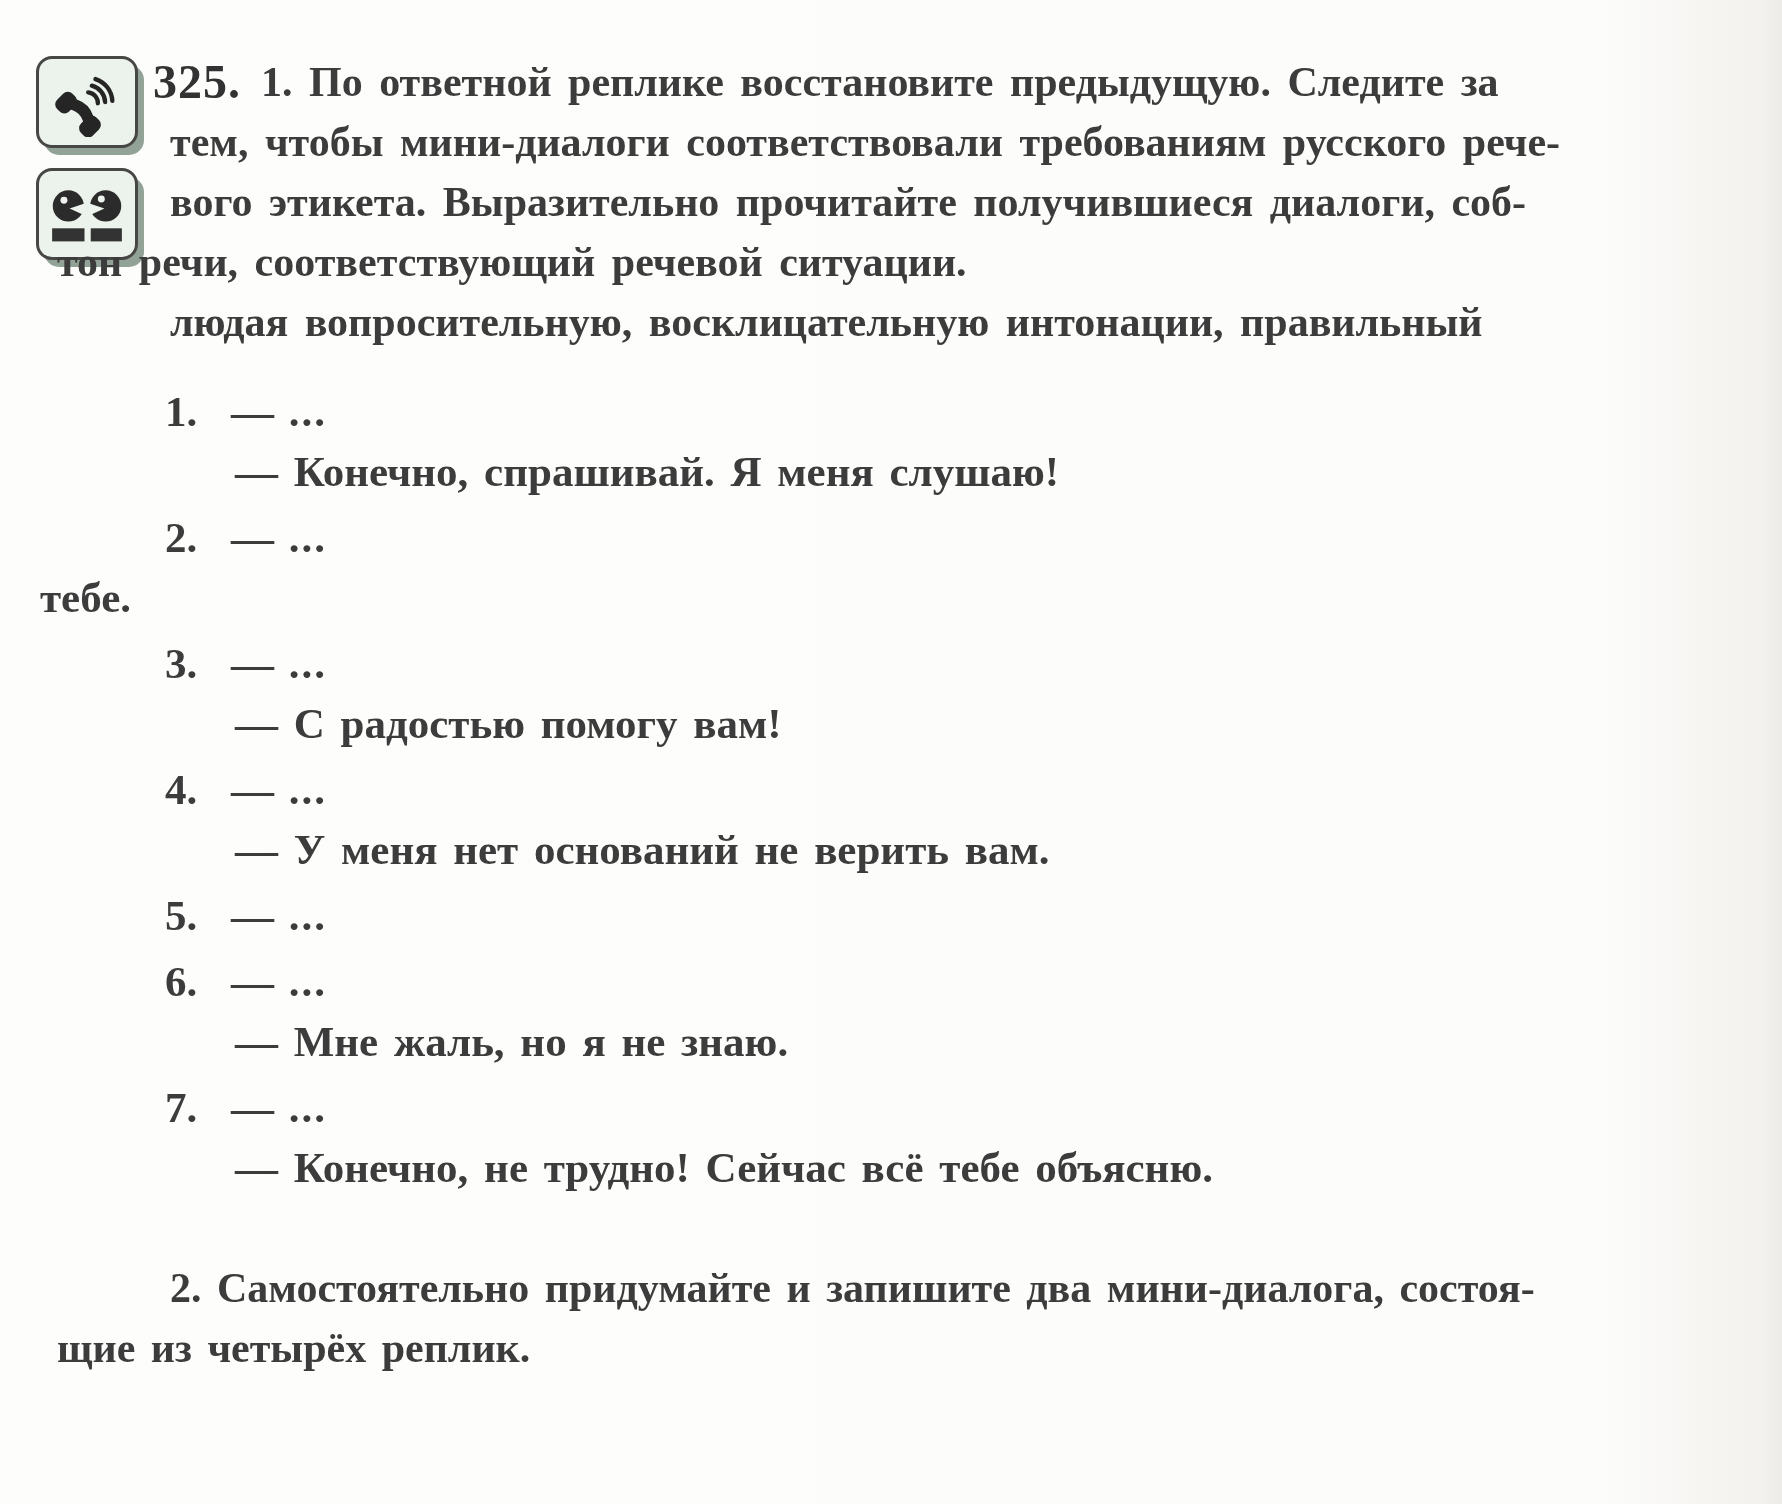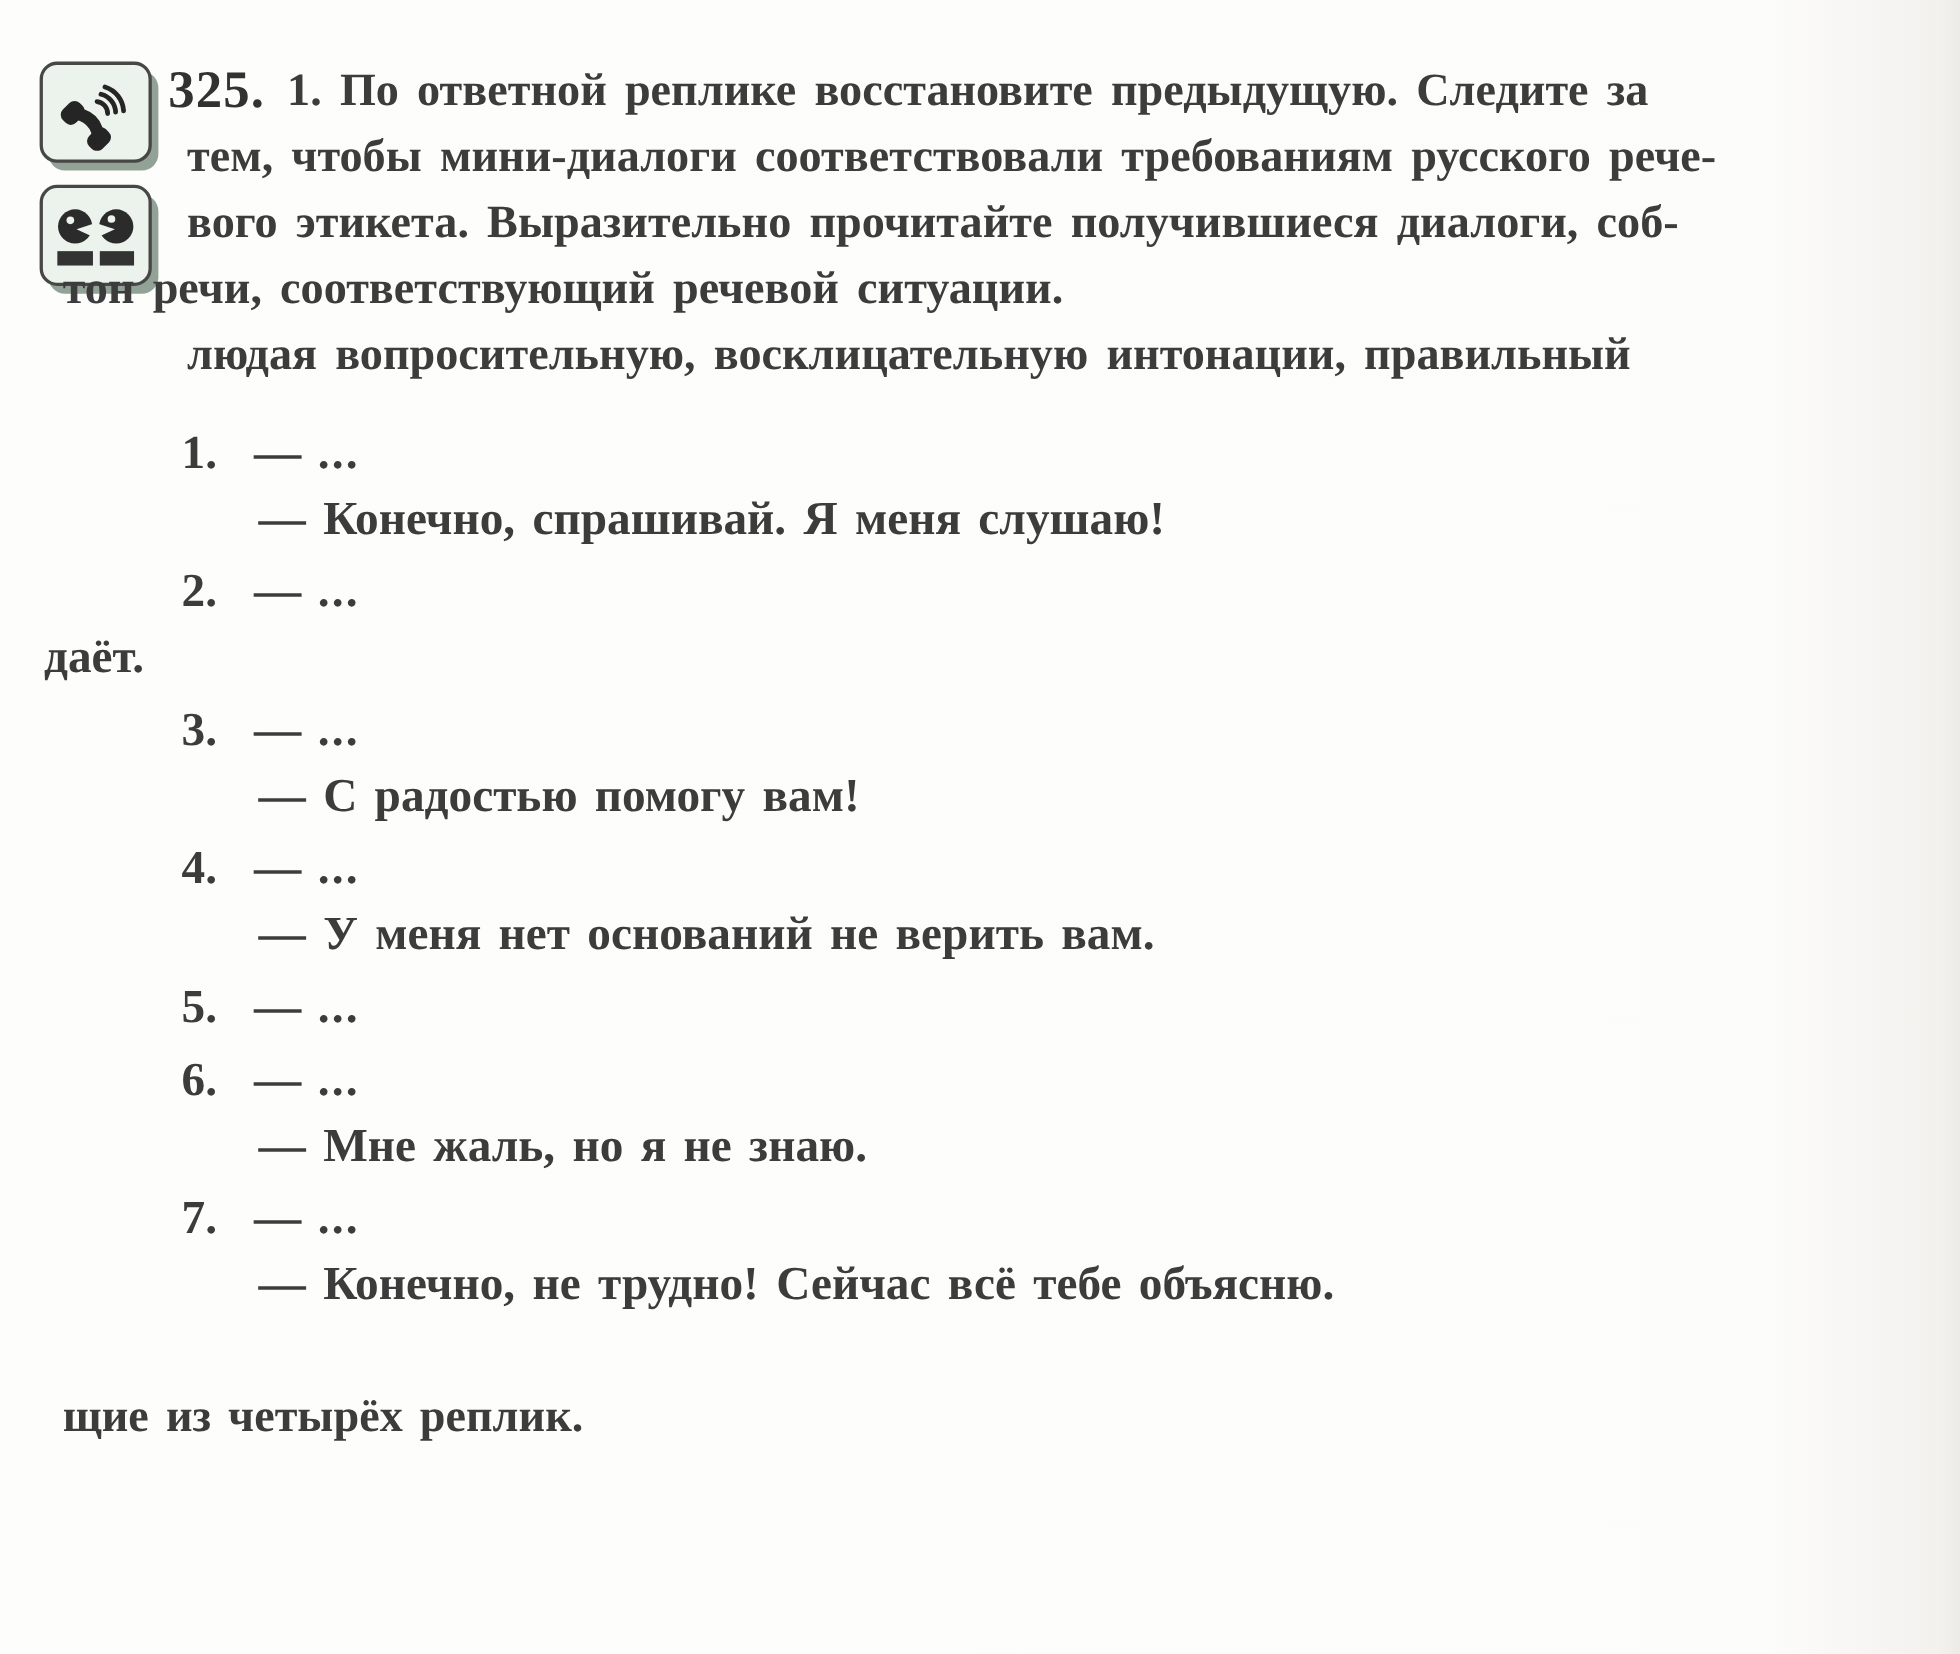--- a/index.html
+++ b/index.html
@@ -108,21 +108,21 @@
           <span class="d-prompt">— ...</span>
         </div>
         <div class="d-reply">— Конечно, спрашивай. Я меня слушаю!</div>
       </div>
 
       <div class="d-item">
         <div class="d-line1">
           <span class="d-num">2.</span>
           <span class="d-prompt">— ...</span>
         </div>
-        <div class="d-overflow">даёт.</div>
+        <div class="d-overflow">тебе.</div>
       </div>
 
       <div class="d-item">
         <div class="d-line1">
           <span class="d-num">3.</span>
           <span class="d-prompt">— ...</span>
         </div>
         <div class="d-reply">— С радостью помогу вам!</div>
       </div>
 
@@ -153,17 +153,18 @@
         <div class="d-line1">
           <span class="d-num">7.</span>
           <span class="d-prompt">— ...</span>
         </div>
         <div class="d-reply">— Конечно, не трудно! Сейчас всё тебе объясню.</div>
       </div>
 
     </div>
 
     <div class="part2">
+      <div class="indent">2. Самостоятельно придумайте и запишите два мини-диалога, состоя-</div>
       <div>щие из четырёх реплик.</div>
     </div>
 
   </div>
 </div>
 
 </body></html>

